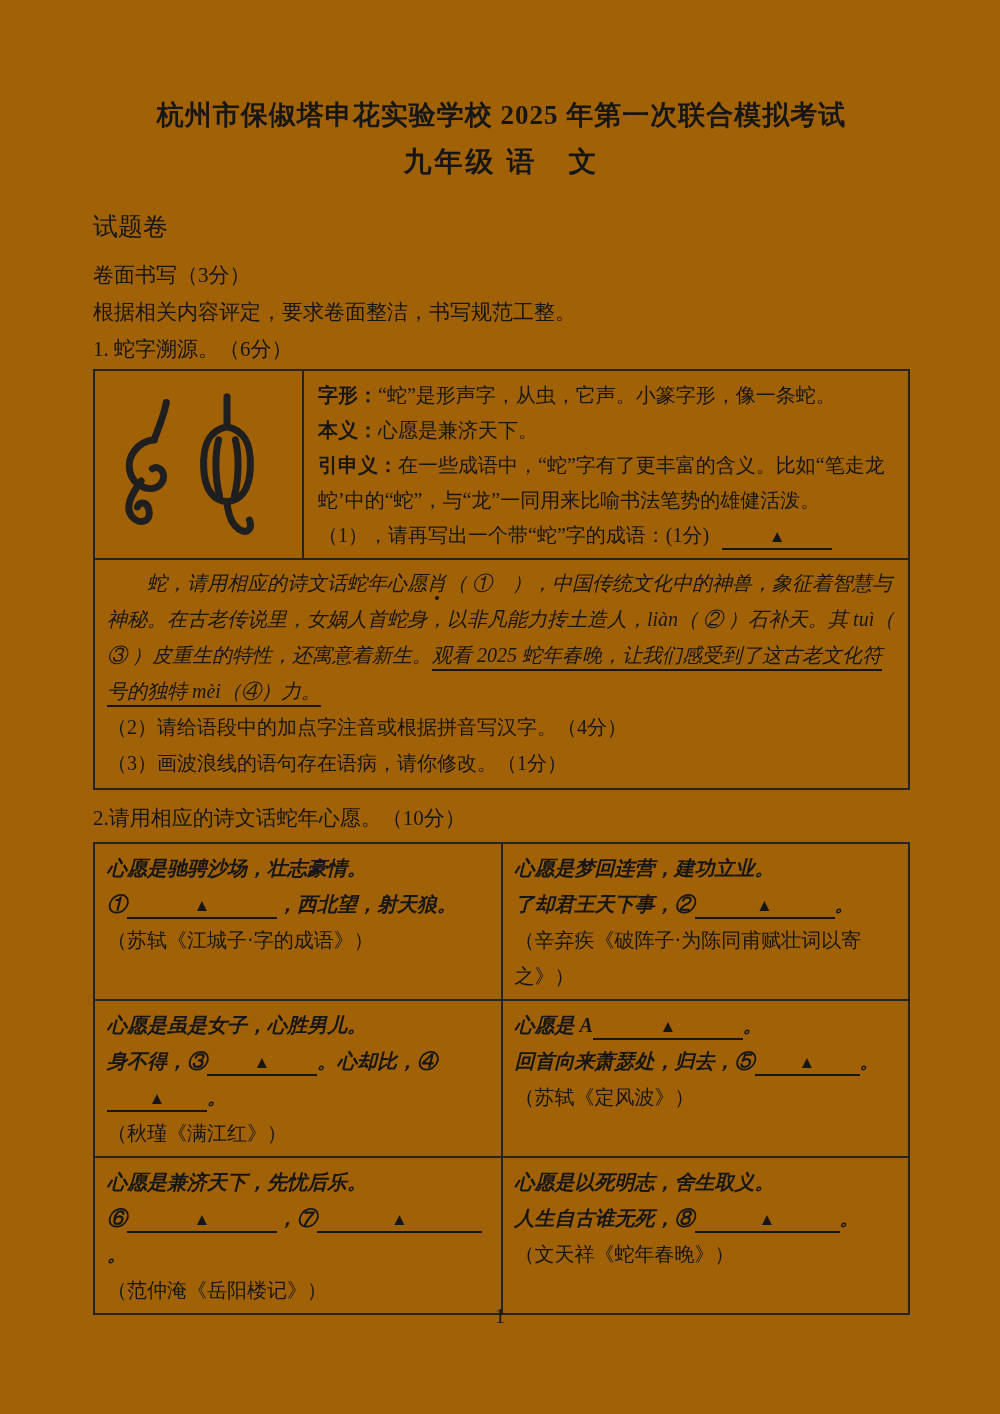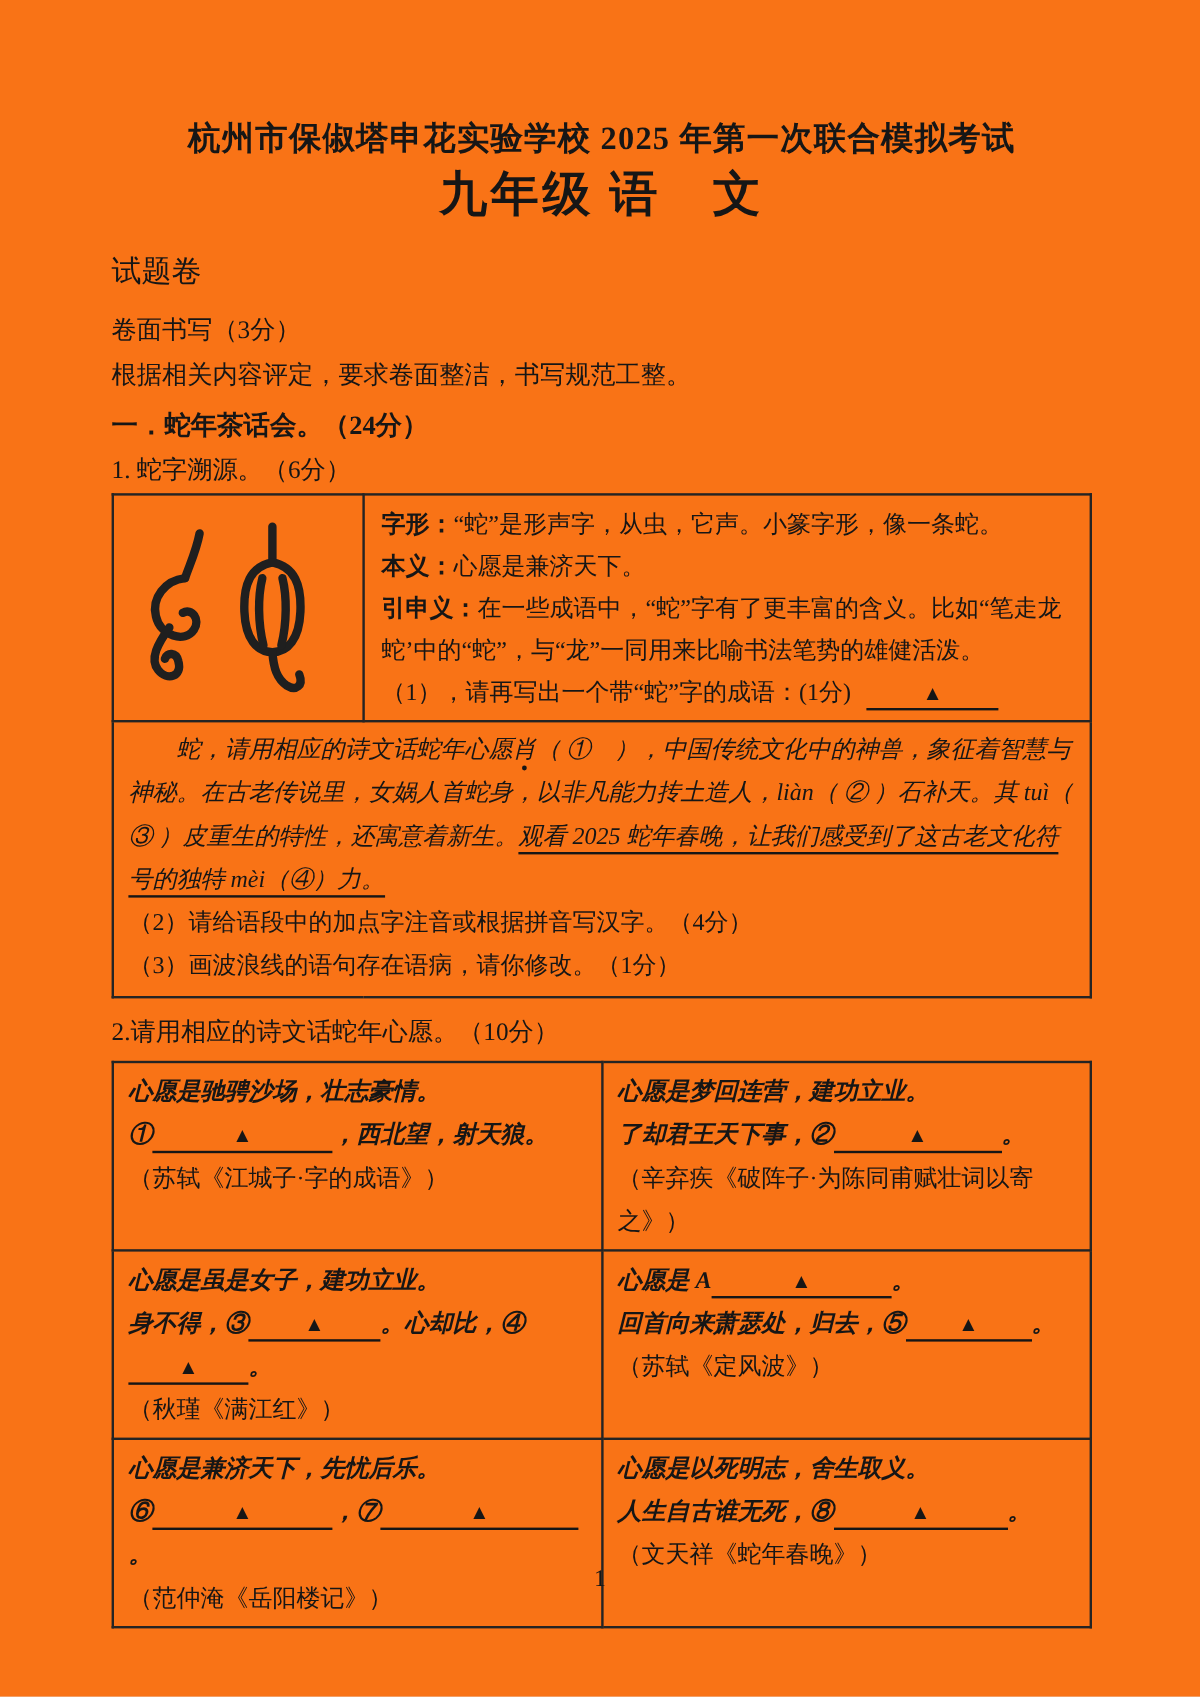--- a/index.html
+++ b/index.html
@@ -1,28 +1,28 @@
 <!DOCTYPE html>
 <html lang="zh"><head>
 <meta charset="utf-8">
 <style>
   html,body { margin:0; padding:0; background:#e9e9e9; }
   .page {
     position:relative;
     width:1000px; height:1414px;
     margin:0 auto;
-    background:#f97316;
+    background:#a16207;
     box-sizing:border-box;
     padding:96px 90px 0 93px;
     font-family:"Liberation Serif","DejaVu Serif",serif;
     color:#161616;
     overflow:hidden;
   }
   .title1 { text-align:center; font-size:27px; font-weight:bold; letter-spacing:1px; line-height:38px; }
-  .title2 { text-align:center; font-size:40px; font-weight:bold; letter-spacing:3px; line-height:52px; margin-top:2px; }
+  .title2 { text-align:center; font-size:28px; font-weight:bold; letter-spacing:3px; line-height:52px; margin-top:2px; }
   .paper-type { text-align:left; font-size:25px; line-height:33px; margin-top:22px; }
 
   .line  { font-size:21px; line-height:37px; margin:0; }
   .mt14  { margin-top:14px; }
   .section { font-size:22px; font-weight:bold; line-height:36px; margin:6px 0 0; }
   .q1 { font-size:21px; line-height:32px; margin:2px 0 4px; }
 
   table { border-collapse:collapse; width:100%; table-layout:fixed; }
   .t1 td, .t2 td { border:2px solid #242424; }
 
@@ -62,21 +62,20 @@
 
 <div class="page">
 
   <div class="title1">杭州市保俶塔申花实验学校 2025 年第一次联合模拟考试</div>
   <div class="title2">九年级 语　文</div>
   <div class="paper-type">试题卷</div>
 
   <p class="line mt14">卷面书写（3分）</p>
   <p class="line">根据相关内容评定，要求卷面整洁，书写规范工整。</p>
 
-  <p class="section">一．蛇年茶话会。（24分）</p>
   <p class="q1">1. 蛇字溯源。（6分）</p>
 
   <table class="t1">
     <tbody>
         <tr>
       <td class="seal-cell">
         <svg class="seal" width="168" height="160" viewBox="0 0 180 170" aria-hidden="true">
           <path d="M55,18 C52,34 46,46 42,58"></path>
           <path d="M42,58 C24,60 12,76 16,92 C20,110 42,116 50,104 C56,95 48,84 40,89"></path>
           <path d="M28,102 C18,116 10,130 18,140 C26,150 40,146 36,132 C34,124 26,124 24,130"></path>
@@ -122,21 +121,21 @@
       <td>
         <div class="kai">心愿是梦回连营，建功立业。</div>
         <div class="kai">
           <span>了却君王天下事，②</span><span class="blank w140"><span class="tri">▲</span></span><span>。</span>
         </div>
         <div class="source">（辛弃疾《破阵子·为陈同甫赋壮词以寄之》）</div>
       </td>
     </tr>
     <tr>
       <td>
-        <div class="kai">心愿是虽是女子，建功立业。</div>
+        <div class="kai">心愿是虽是女子，心胜男儿。</div>
         <div class="kai">
           <span>身不得，③</span><span class="blank w110"><span class="tri">▲</span></span><span>。心却比，④</span><span class="blank w100"><span class="tri">▲</span></span><span>。</span>
         </div>
         <div class="source">（秋瑾《满江红》）</div>
       </td>
       <td>
         <div class="kai">
           <span>心愿是 A</span><span class="blank w150"><span class="tri">▲</span></span><span>。</span>
         </div>
         <div class="kai">

